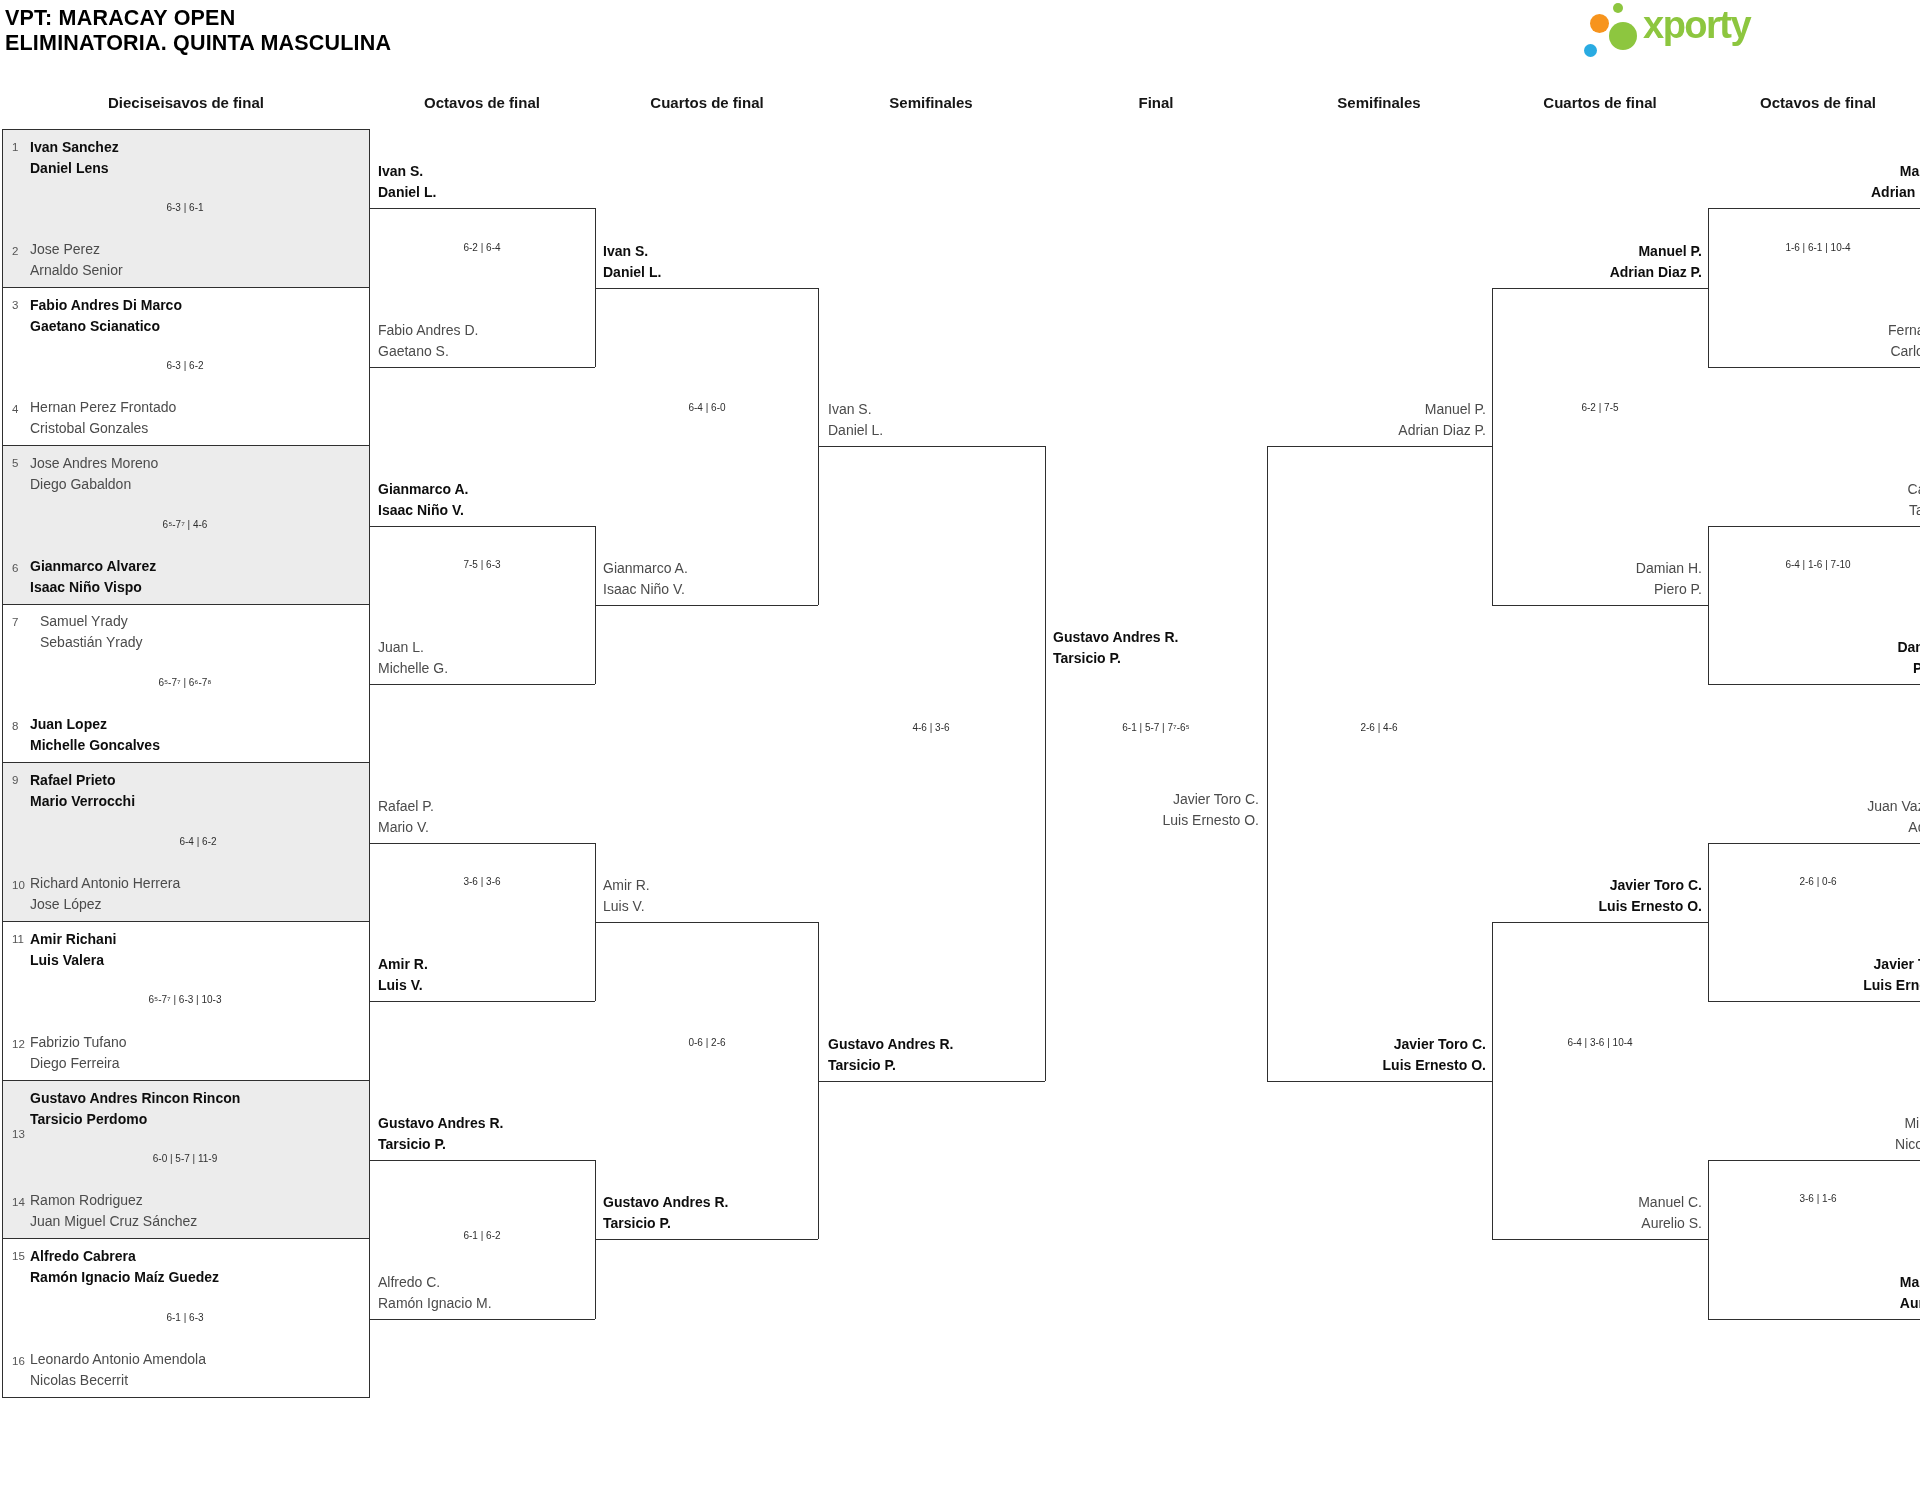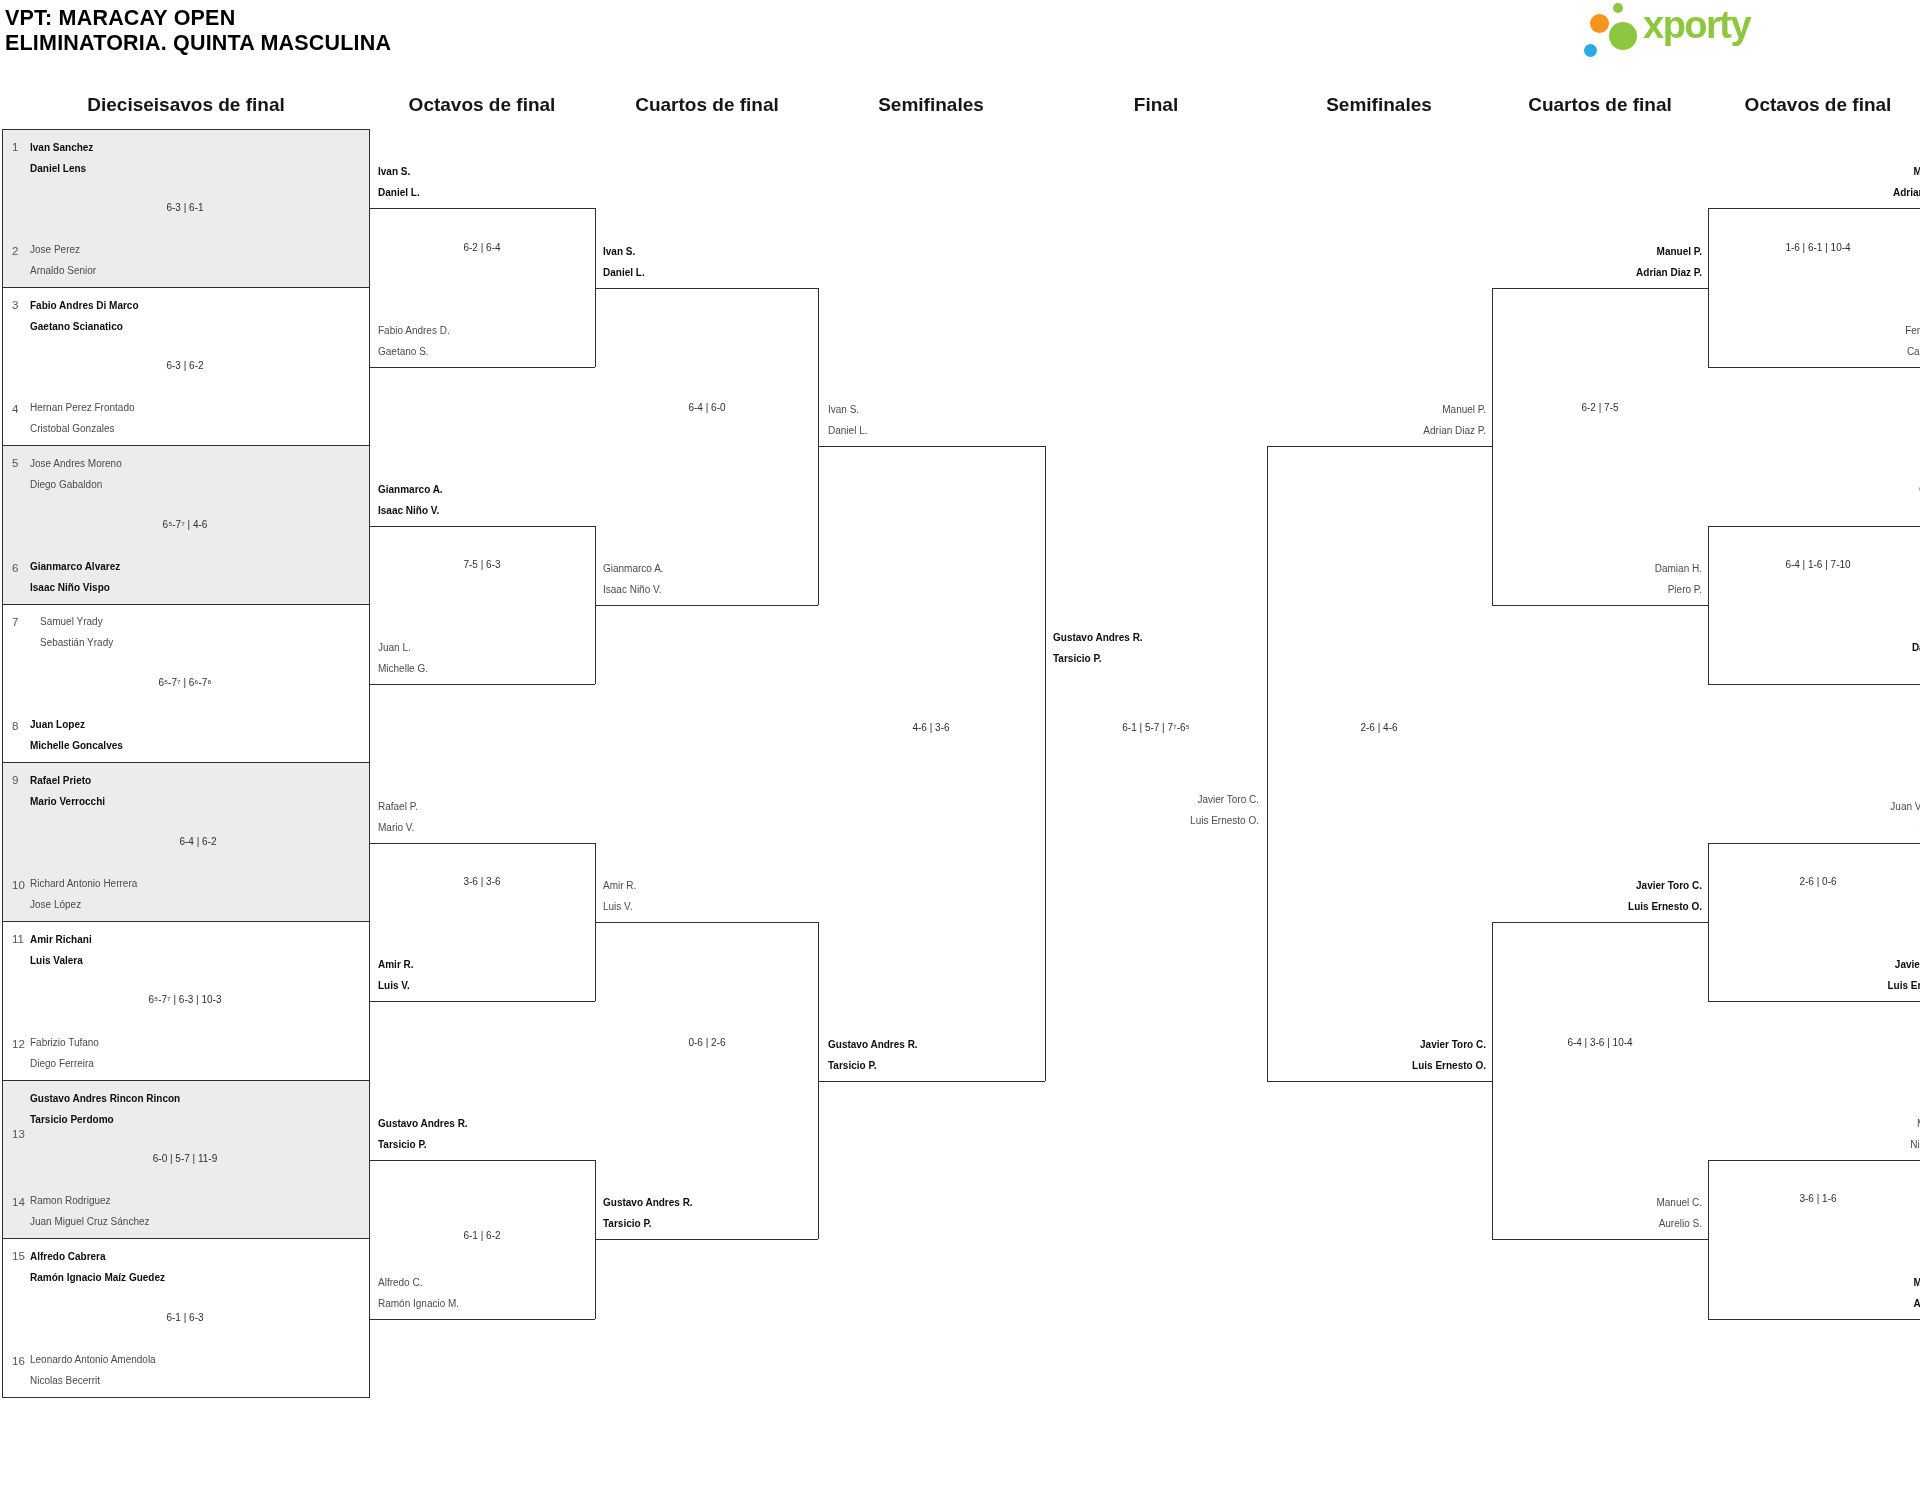--- a/index.html
+++ b/index.html
@@ -1,23 +1,23 @@
 <!DOCTYPE html>
 <html><head>
 <meta charset="utf-8">
 <style>
   html,body{margin:0;padding:0;background:#fff}
   #stage{position:relative;width:1920px;height:1506px;overflow:hidden;background:#fff;
          font-family:"Liberation Sans","DejaVu Sans",sans-serif;color:#111}
   .ttl{position:absolute;left:5px;font-size:21.5px;font-weight:700;letter-spacing:.2px;color:#000;white-space:nowrap}
-  .hdr{position:absolute;top:94px;width:260px;text-align:center;font-size:19px;font-weight:600;color:#161616;white-space:nowrap}
+  .hdr{position:absolute;top:94px;width:260px;text-align:center;font-size:15px;font-weight:600;color:#161616;white-space:nowrap}
   .r16box{position:absolute;left:2px;width:368px;border:1px solid #2f2f2f;box-sizing:border-box}
   .hl{position:absolute;height:1px;background:#2f2f2f}
   .vl{position:absolute;width:1px;background:#2f2f2f}
-  .tb{position:absolute;line-height:21px;font-size:10px;white-space:nowrap}
+  .tb{position:absolute;line-height:21px;font-size:14px;white-space:nowrap}
   .tb span{display:block}
   .tb.ra{text-align:right}
   .w{font-weight:700;color:#0d0d0d}
   .l{font-weight:400;color:#4b4b4b}
   .sc{position:absolute;width:260px;text-align:center;font-size:10px;line-height:20px;color:#2e2e2e;white-space:nowrap}
   .seed{position:absolute;left:9px;font-size:11.5px;color:#555}
   #logo{position:absolute;left:1584px;top:3px;width:230px;height:62px}
   #logo .dot{position:absolute;border-radius:50%}
   #logo .brand{position:absolute;left:59px;top:1px;font-size:38px;font-weight:800;letter-spacing:-1.5px;color:#8DC63F}
 </style>

